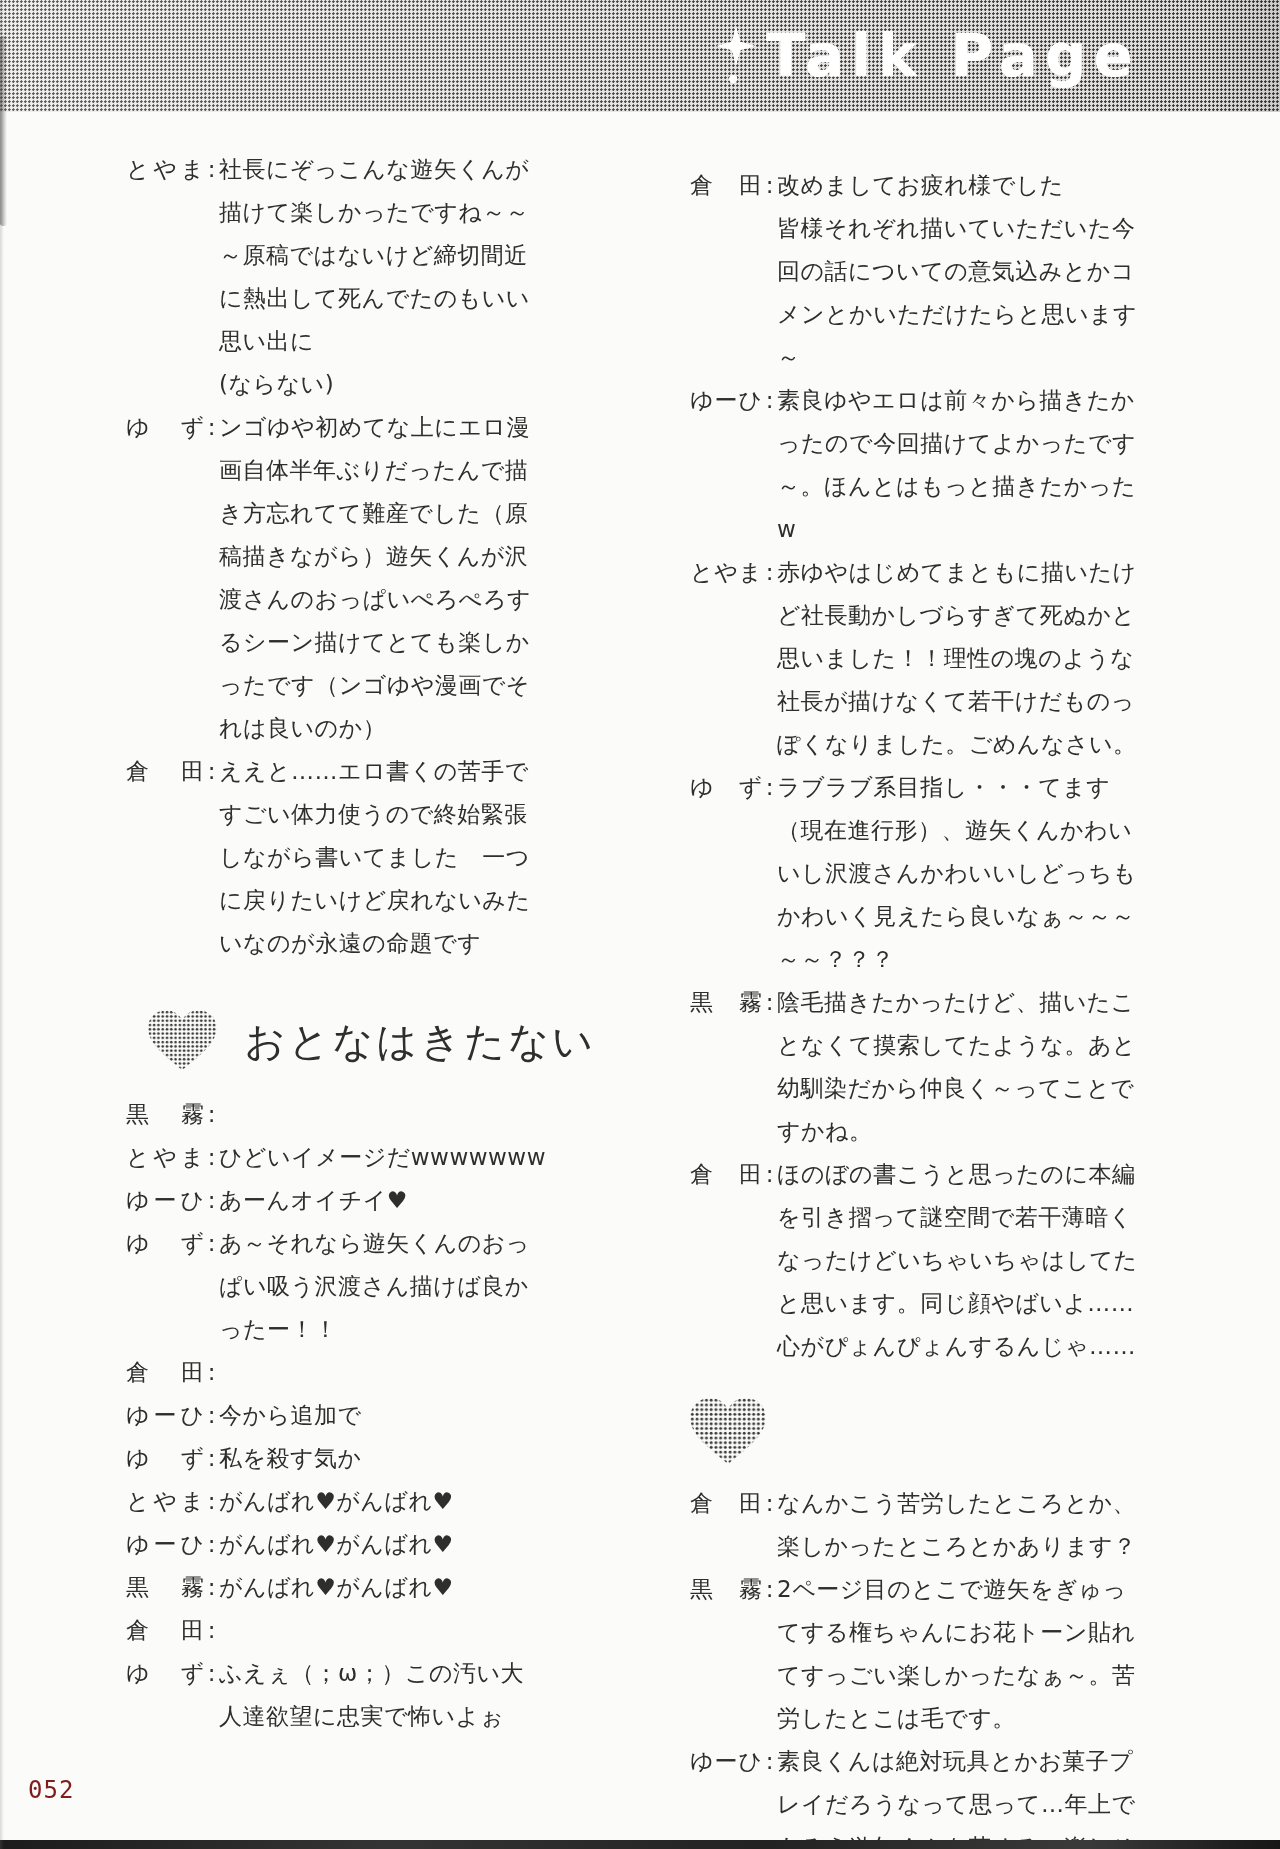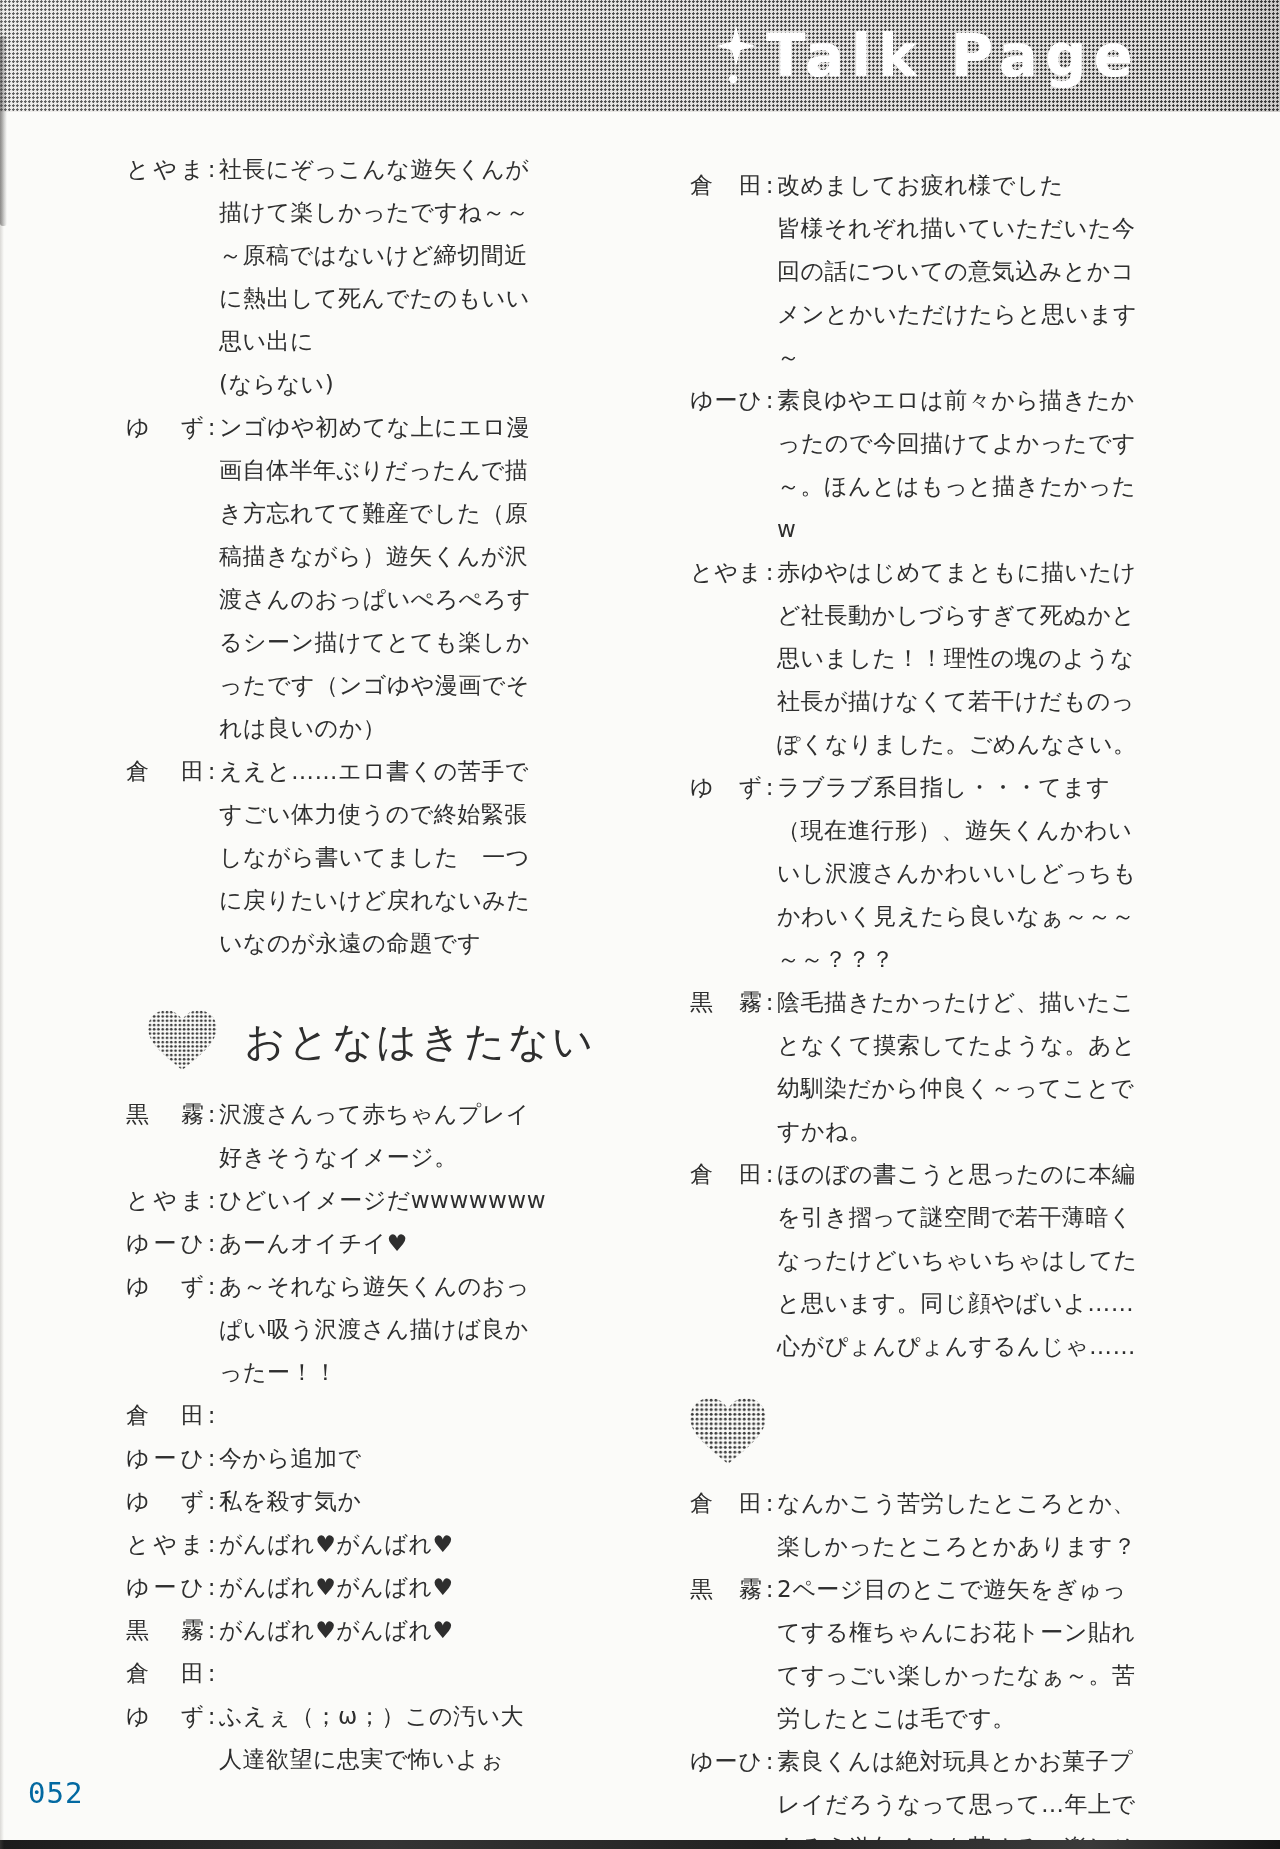--- a/index.html
+++ b/index.html
@@ -75,21 +75,21 @@
     font-size: 40px; line-height: 46px;
     font-weight: normal;
     letter-spacing: 3px;
     white-space: nowrap;
   }
 
   
   .page-number {
     position: absolute; left: 28px; top: 1776px;
     font-family: "DejaVu Sans Mono", "Liberation Mono", monospace;
-    font-size: 29px; color: #0369a1; letter-spacing: 1px;
+    font-size: 24px; color: #7f1d1d; letter-spacing: 1px;
   }
   .bottom-band {
     position: absolute; left: 0; bottom: 0;
     width: 1280px; height: 9px;
     background: linear-gradient(to right, #1c1c1c, #343434 30%, #222 60%, #3a3a3a 85%, #161616);
   }
   .left-smudge {
     position: absolute; left: 0; top: 36px;
     width: 7px; height: 190px;
     background: linear-gradient(to right, rgba(60,60,60,0.55), rgba(60,60,60,0));
@@ -145,21 +145,20 @@
   <div class="section section-left">
     <svg width="80" height="72" viewBox="0 0 40 36">
       <path d="M20 35 C10 26.5 0 19.5 0 10.5 C0 4 5 0 10.5 0 C14.8 0 18.3 2.4 20 6 C21.7 2.4 25.2 0 29.5 0 C35 0 40 4 40 10.5 C40 19.5 30 26.5 20 35 Z" fill="url(#halftone)"></path>
     </svg>
     <h2 class="section-title">おとなはきたない</h2>
   </div>
 
   <div class="entry">
     <span class="spk">黒霧</span>
       <span class="colon">:</span>
-    <p class="dlg">沢渡さんって赤ちゃんプレイ好きそうなイメージ。</p>
   </div>
   <div class="entry">
     <span class="spk">とやま</span>
       <span class="colon">:</span>
     <p class="dlg">ひどいイメージだwwwwwww</p>
   </div>
   <div class="entry">
     <span class="spk">ゆーひ</span>
       <span class="colon">:</span>
     <p class="dlg">あーんオイチイ♥</p>

